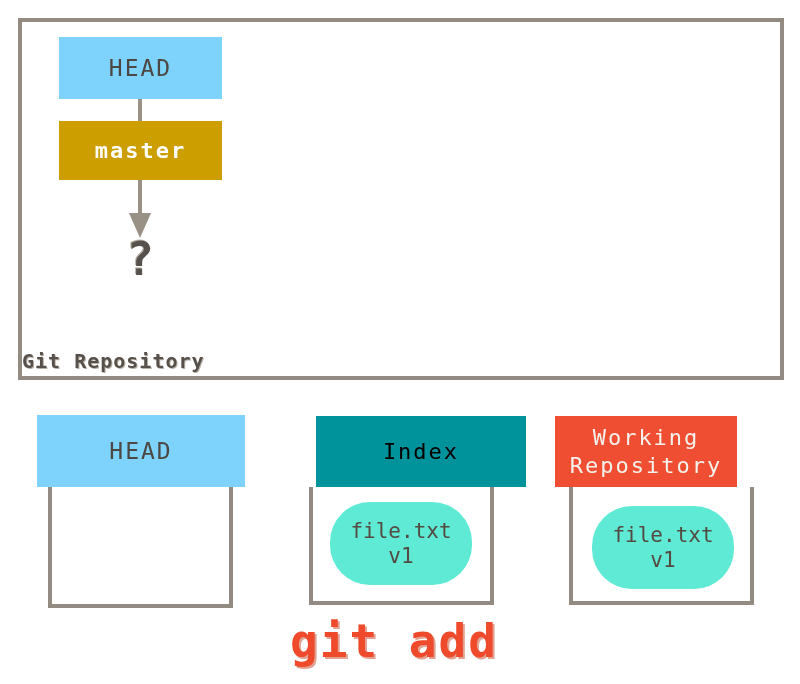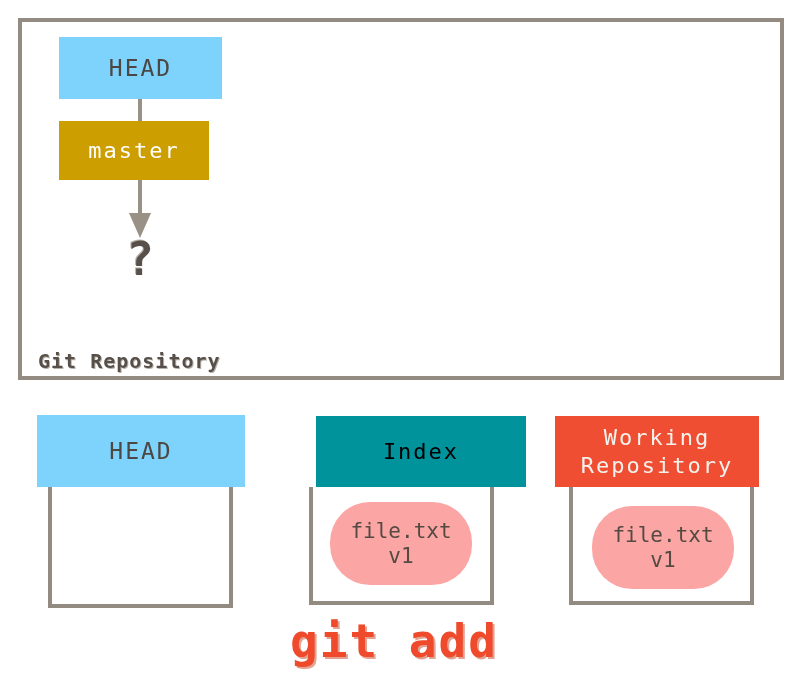--- a/index.html
+++ b/index.html
@@ -16,21 +16,21 @@
   
   .repo-box {
     position: absolute;
     left: 18px; top: 18px;
     width: 766px; height: 362px;
     border: 4px solid #938b81;
     background: transparent;
   }
   .repo-caption {
     position: absolute;
-    left: 16px; bottom: 3px;
+    left: 0; bottom: 3px;
     font-size: 20px;
     font-weight: bold;
     color: #57504a;
     text-shadow: 1px 1px 0 #b9b2a8;
     letter-spacing: 1px;
     white-space: nowrap;
   }
 
   
   .box {
@@ -42,21 +42,21 @@
     font-size: 22px;
     letter-spacing: 2px;
   }
   .box.cream { background: #7dd3fc; color: #4c4742; }
   .box.gold  { background: #cc9e00; color: #ffffff; }
   .box.teal  { background: #00939b; color: #000000; margin-left: 21px; }
   .box.red   { background: #f04e32; color: #f3f2ec; }
 
   
   .head-top   { left: 59px;  top: 37px;  width: 163px; height: 62px; font-size: 23px; }
-  .master-box { left: 59px;  top: 121px; width: 150px; height: 59px; }
+  .master-box { left: 59px;  top: 121px; width: 163px; height: 59px; font-weight: bold; }
 
   
   .vline {
     position: absolute;
     width: 4px;
     background: #9a9186;
   }
   .connector1 { left: 138px; top: 99px;  height: 22px; }
   .arrow-line { left: 138px; top: 180px; height: 34px; }
   .arrow-head {
@@ -75,36 +75,36 @@
     font-size: 46px;
     font-weight: bold;
     color: #57504b;
     text-shadow: -1px -1px 0 #b5aea6;
     line-height: 1;
   }
 
   
   .head-col  { left: 37px;  top: 415px; width: 208px; height: 72px; font-size: 23px; }
   .index-col { left: 295px; top: 416px; width: 210px; height: 71px; }
-  .wd-col    { left: 555px; top: 416px; width: 204px; height: 71px; flex-direction: column; line-height: 28px; }
+  .wd-col    { left: 555px; top: 416px; width: 182px; height: 71px; flex-direction: column; line-height: 28px; }
 
   .ushape {
     position: absolute;
     border: 4px solid #938b81;
     border-top: none;
     background: transparent;
   }
   .u-head  { left: 48px;  top: 487px; width: 185px; height: 121px; }
   .u-index { left: 309px; top: 487px; width: 185px; height: 118px; }
   .u-wd    { left: 569px; top: 487px; width: 185px; height: 118px; }
 
   .pill {
     position: absolute;
     width: 142px; height: 83px;
-    background: #fca5a5;
+    background: #5eead4;
     border-radius: 40px;
     display: flex;
     flex-direction: column;
     align-items: center;
     justify-content: center;
     color: #544a42;
     font-size: 21px;
     line-height: 25px;
     text-align: center;
   }

